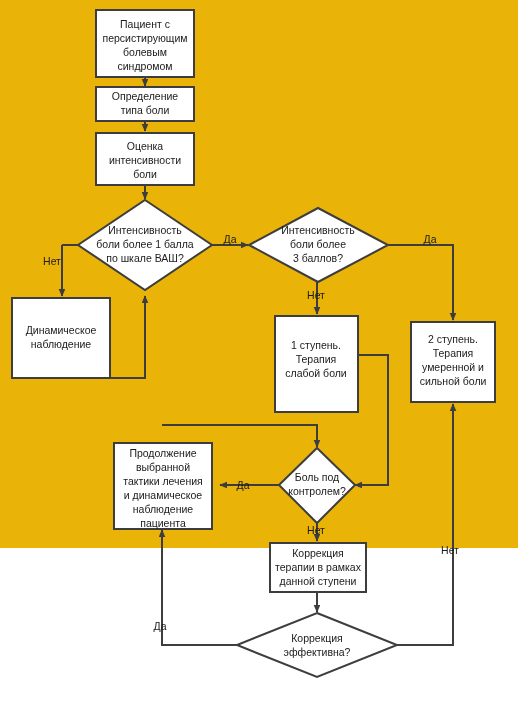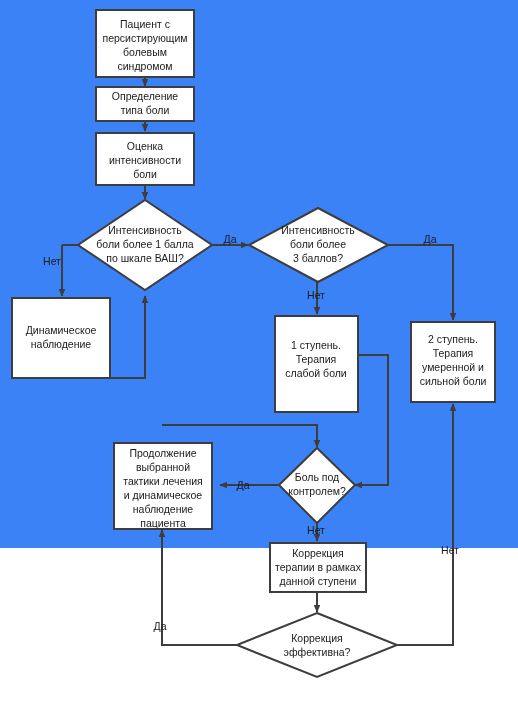--- a/index.html
+++ b/index.html
@@ -11,21 +11,21 @@
   body {
     width: 518px;
     height: 708px;
     font-family: "Liberation Sans", sans-serif;
     overflow: hidden;
   }
   #flowchart-root {
     position: relative;
     width: 518px;
     height: 548px;
-    background: #3b82f6;
+    background: #eab308;
     text-align: center;
   }
   svg.flow-canvas {
     position: absolute;
     top: 0;
     left: 0;
     width: 518px;
     height: 708px;
     display: block;
   }

